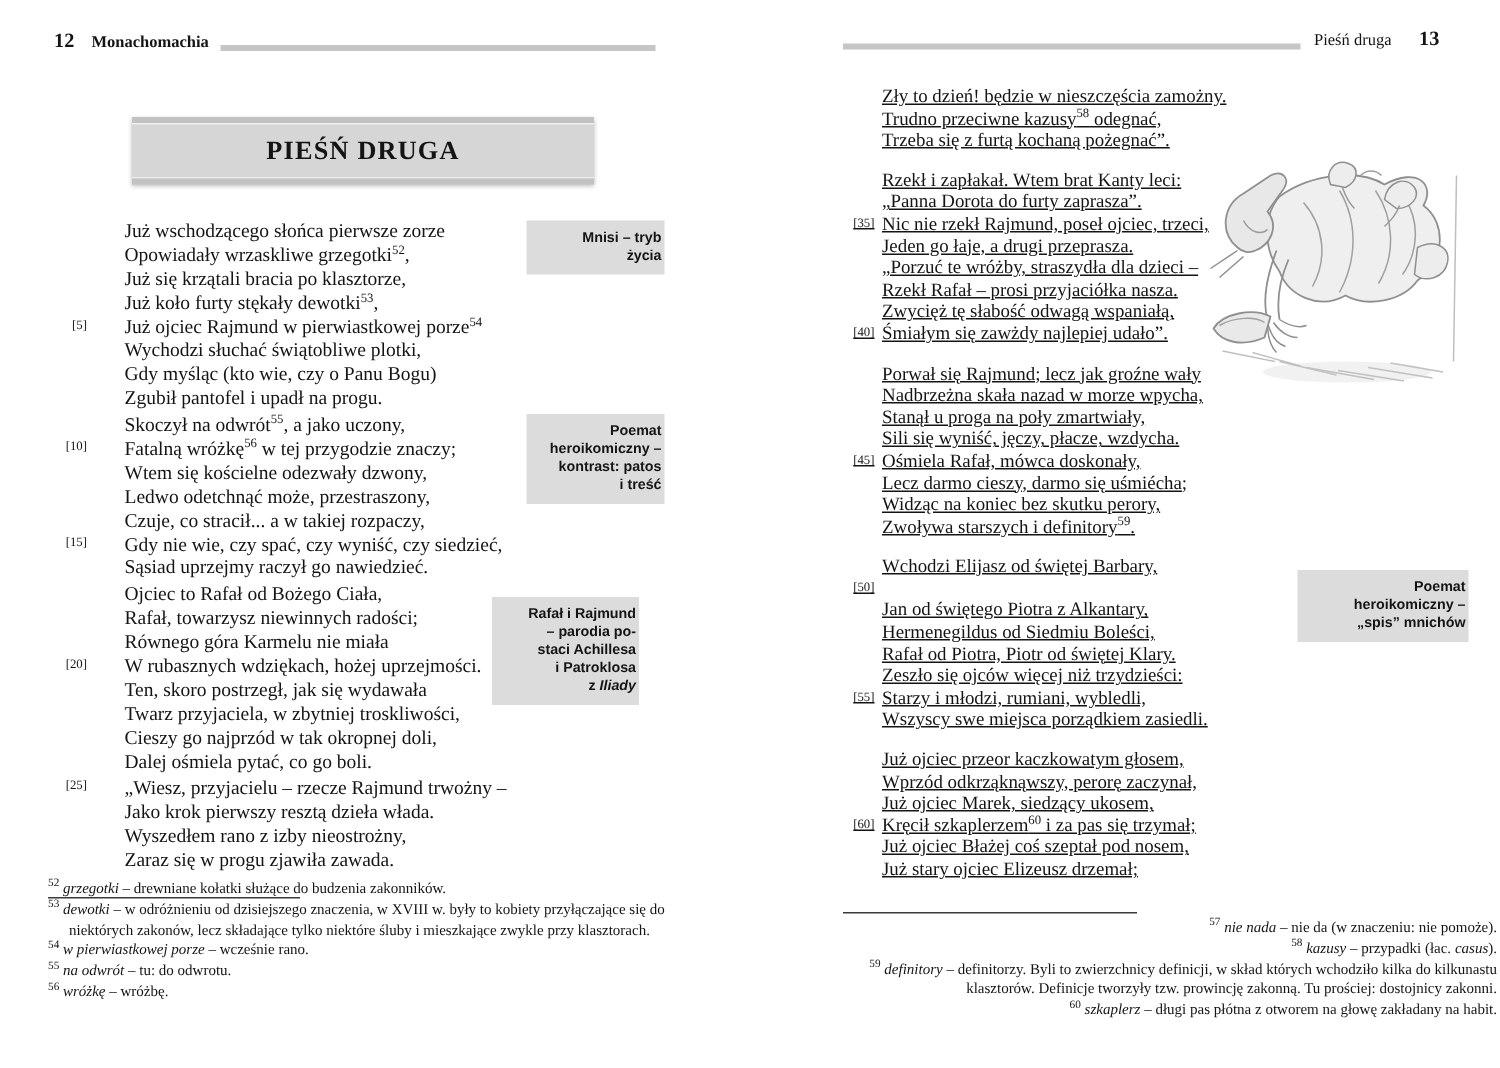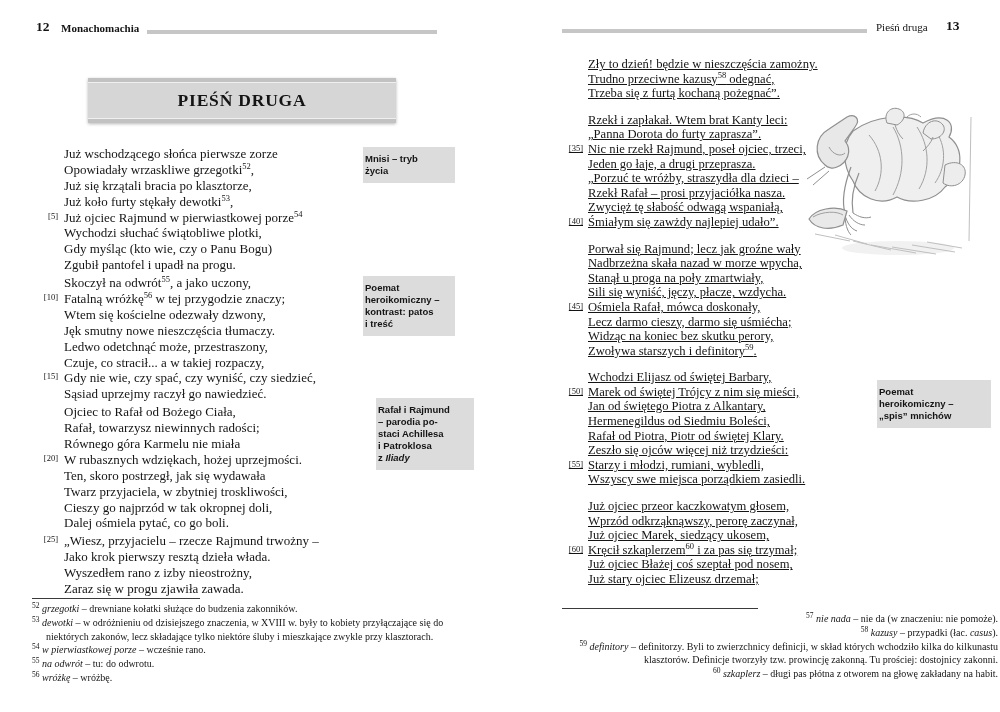--- a/index.html
+++ b/index.html
@@ -31,40 +31,40 @@
   #verse-left{left:22px;top:146px;width:340px;}
   #verse-right{left:546px;top:57px;width:340px;text-decoration:underline;}
   #verse-left .stanza{margin:0 0 2px 0;}
   #verse-right .stanza{margin:0 0 12px 0;}
   .vline{display:flex;align-items:flex-start;}
   #verse-left .vline{height:15.9px;}
   #verse-right .vline{height:14.6px;}
   .vnum{flex:none;width:36px;text-align:right;padding:1px 6px 0 0;font-size:8.5px;line-height:10px;}
   #verse-right .vnum{width:37px;padding-right:5px;}
   .vtext{white-space:nowrap;}
-  #verse-left .vtext{font-size:13px;line-height:15.9px;}
+  #verse-left .vtext{font-size:13px;line-height:15.9px;margin-left:19px;}
   #verse-right .vtext{font-size:12.6px;line-height:14.6px;}
   .vtext sup{font-size:8.5px;line-height:0;position:relative;top:.5px;}
   
   .margin-note{
     position:absolute;background:var(--box,#dcdcdc);
     font-family:"Liberation Sans","DejaVu Sans",sans-serif;font-weight:bold;
-    font-size:9.5px;line-height:12px;text-align:left;white-space:pre-line;
-    padding:6px 2px;box-sizing:border-box;margin-left:12px;
+    font-size:9.5px;line-height:12px;text-align:right;white-space:pre-line;
+    padding:6px 2px;box-sizing:border-box;
   }
   #mn-l0{left:351px;top:147px;width:92px;}
   #mn-l1{left:351px;top:276px;width:92px;}
-  #mn-l2{left:364px;top:398px;width:98px;}
+  #mn-l2{left:328px;top:398px;width:98px;}
   #mn-r0{left:865px;top:380px;width:114px;}
   
   .fn-rule{position:absolute;height:1px;background:#3a3a3a;}
   #fnrule-left{left:32px;top:598px;width:168px;}
   #fnrule-right{left:562px;top:608px;width:196px;}
   .fn-col{position:absolute;font-size:10px;line-height:13.8px;}
-  #fn-left{left:32px;top:602px;width:452px;}
+  #fn-left{left:32px;top:586px;width:452px;}
   #fn-right{left:562px;top:612px;width:436px;text-align:right;}
   .fnote{margin:0;padding-left:14px;text-indent:-14px;}
   .fnote sup{font-size:7.5px;line-height:0;}
   
   #illu{position:absolute;left:795px;top:103px;width:200px;height:165px;}
   #illu svg{display:block;width:100%;height:100%;}
 </style>
 </head>
 <body>
 
@@ -125,24 +125,20 @@
         <div class="vline">
           <span class="vnum">[10]</span>
           <span class="vtext">Fatalną wróżkę<sup>56</sup> w tej przygodzie znaczy;</span>
         </div>
         <div class="vline">
           <span class="vnum"></span>
           <span class="vtext">Wtem się kościelne odezwały dzwony,</span>
         </div>
         <div class="vline">
           <span class="vnum"></span>
-          <span class="vtext">Jęk smutny nowe nieszczęścia tłumaczy.</span>
-        </div>
-        <div class="vline">
-          <span class="vnum"></span>
           <span class="vtext">Ledwo odetchnąć może, przestraszony,</span>
         </div>
         <div class="vline">
           <span class="vnum"></span>
           <span class="vtext">Czuje, co stracił... a w takiej rozpaczy,</span>
         </div>
         <div class="vline">
           <span class="vnum">[15]</span>
           <span class="vtext">Gdy nie wie, czy spać, czy wyniść, czy siedzieć,</span>
         </div>
@@ -287,21 +283,20 @@
           <span class="vtext">Zwoływa starszych i definitory<sup>59</sup>.</span>
         </div>
       </div>
       <div class="stanza">
         <div class="vline">
           <span class="vnum"></span>
           <span class="vtext">Wchodzi Elijasz od świętej Barbary,</span>
         </div>
         <div class="vline">
           <span class="vnum">[50]</span>
-          <span class="vtext">Marek od świętej Trójcy z nim się mieści,</span>
         </div>
         <div class="vline">
           <span class="vnum"></span>
           <span class="vtext">Jan od świętego Piotra z Alkantary,</span>
         </div>
         <div class="vline">
           <span class="vnum"></span>
           <span class="vtext">Hermenegildus od Siedmiu Boleści,</span>
         </div>
         <div class="vline">

